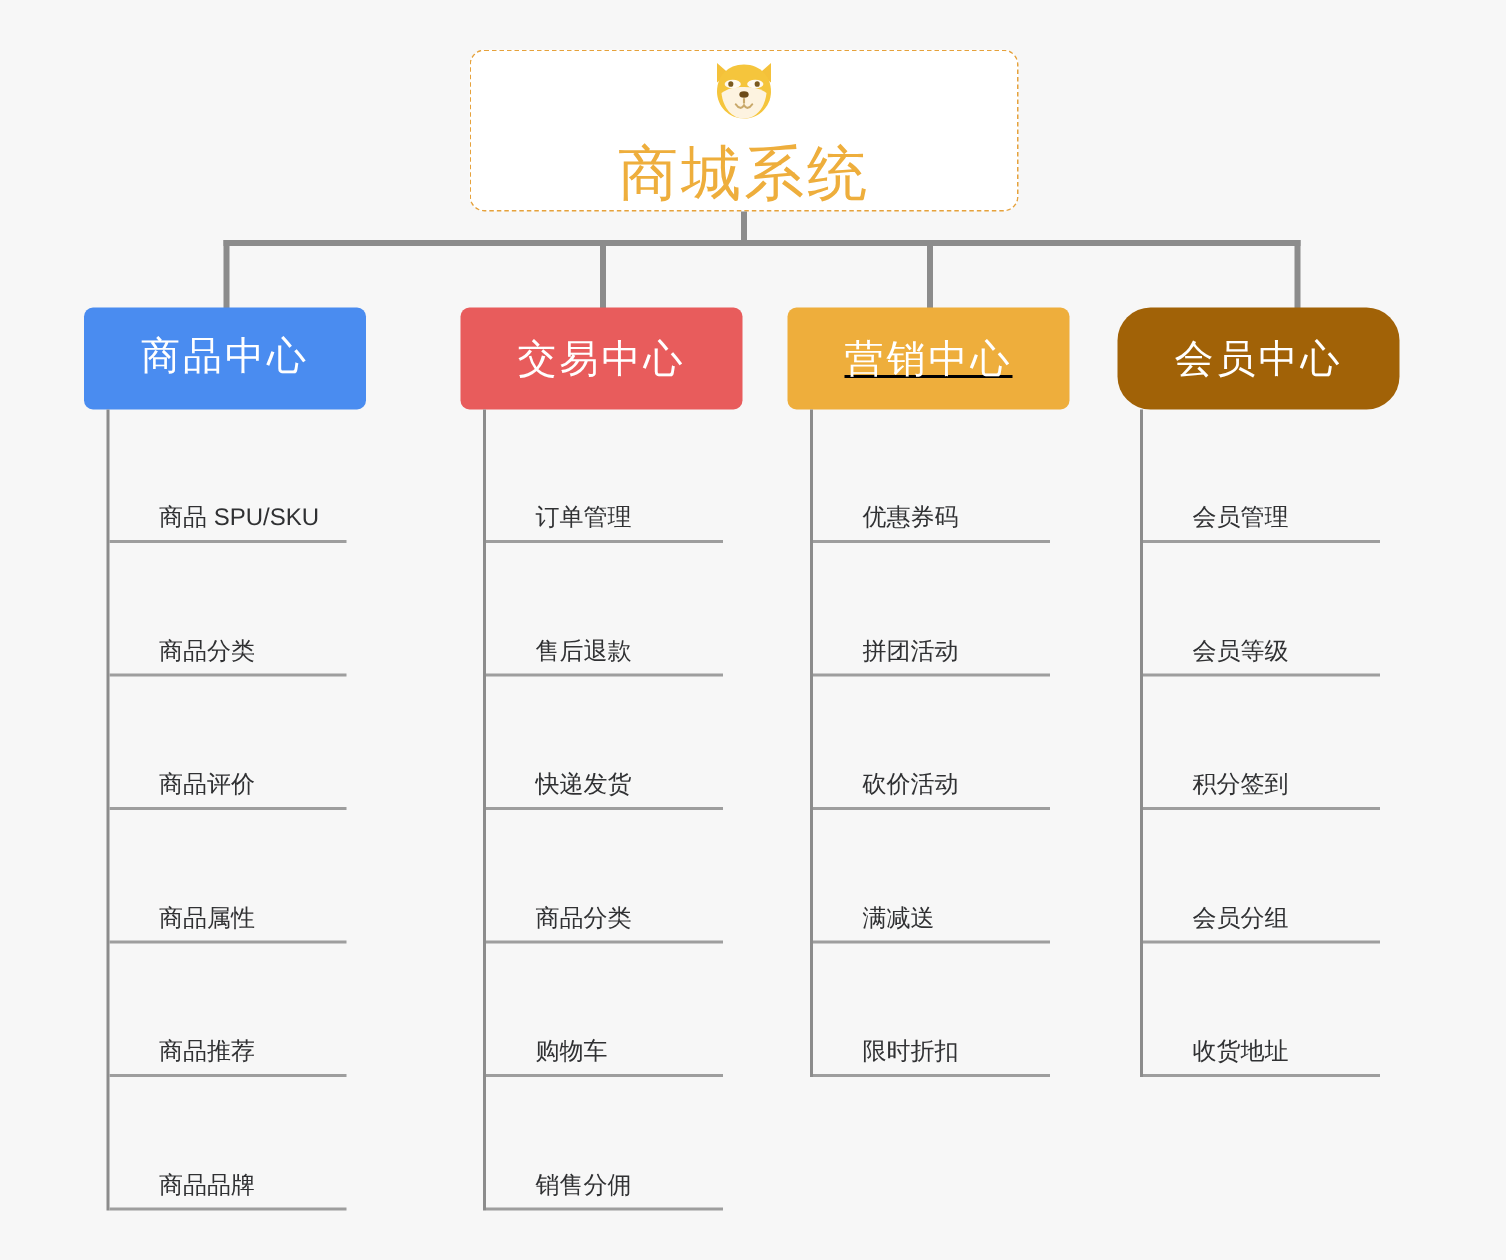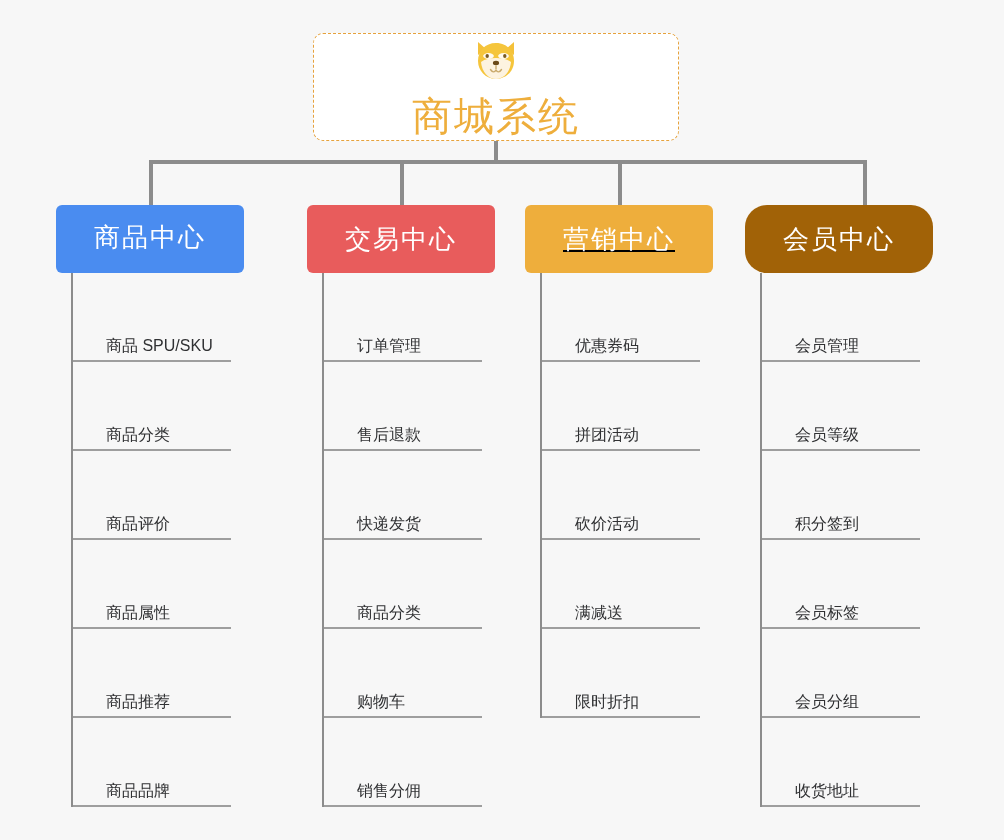--- a/index.html
+++ b/index.html
@@ -221,23 +221,20 @@
       <div class="leaf-item">
           <span class="leaf-label">会员管理</span>
         </div>
       <div class="leaf-item">
           <span class="leaf-label">会员等级</span>
         </div>
       <div class="leaf-item">
           <span class="leaf-label">积分签到</span>
         </div>
       <div class="leaf-item">
-          <span class="leaf-label">会员标签</span>
-        </div>
-      <div class="leaf-item">
           <span class="leaf-label">会员分组</span>
         </div>
       <div class="leaf-item">
           <span class="leaf-label">收货地址</span>
         </div>
     </div>
   </div>
 
 </div>
 

